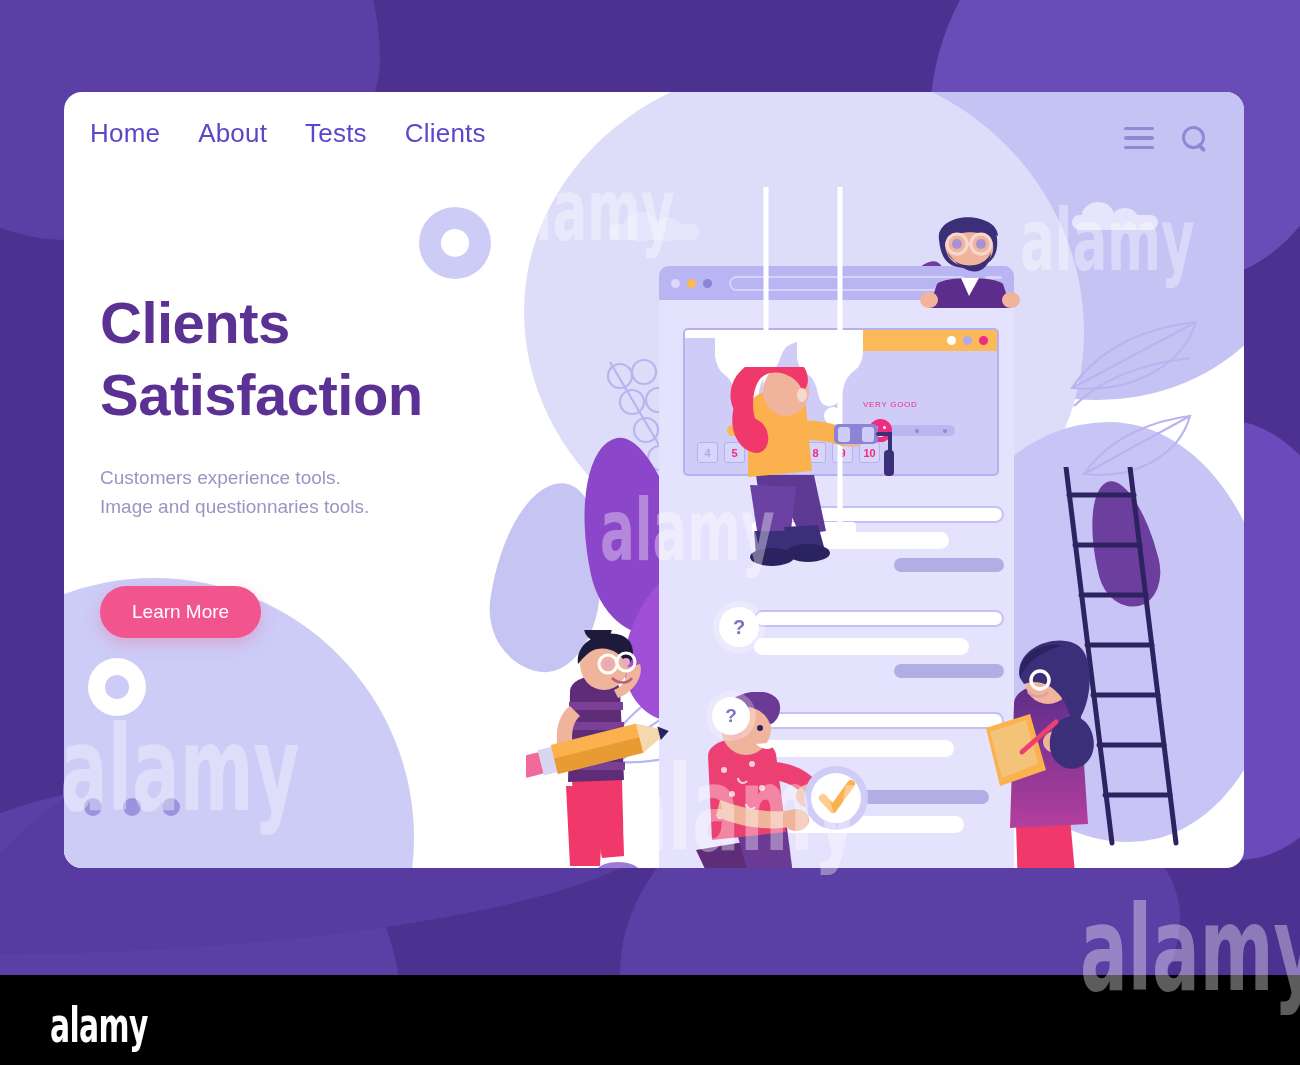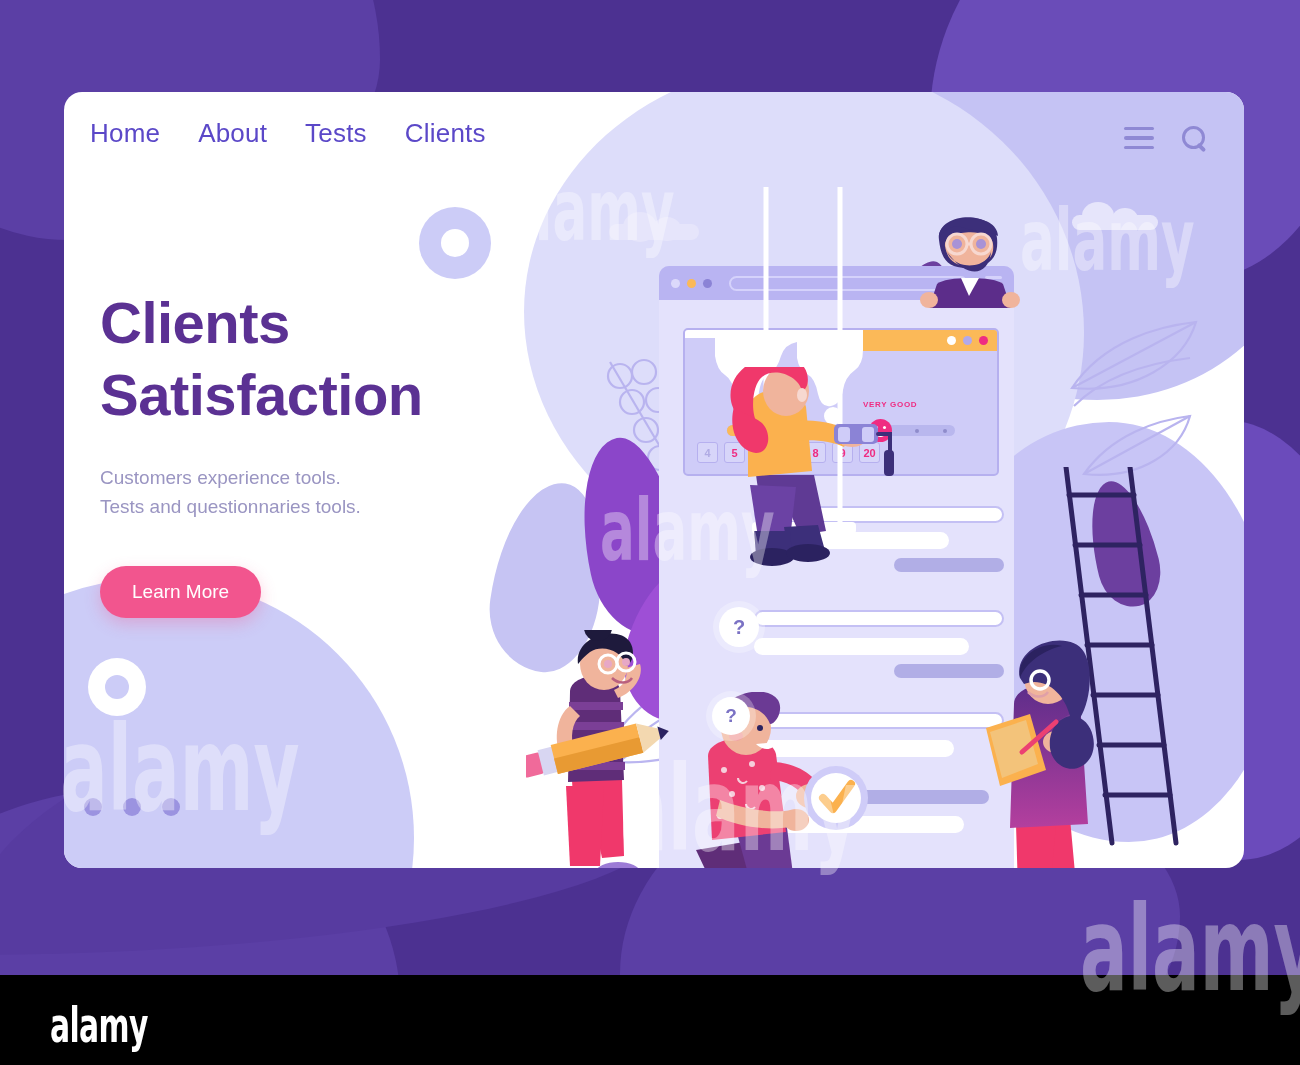--- a/index.html
+++ b/index.html
@@ -136,21 +136,21 @@
   
   .hero { position: absolute; left: 36px; top: 195px; z-index: 30; }
   .hero h1 {
     font-size: 58px; line-height: 1.24; color: #5b3193; font-weight: 700;
     letter-spacing: -.5px;
   }
   .hero p {
     margin-top: 32px; font-size: 19px; line-height: 1.55; color: #9a95c2;
   }
   .cta {
-    margin-top: 44px; display: inline-block;
+    margin-top: 64px; display: inline-block;
     background: #f2558e; color: #fff;
     font-size: 19px; padding: 15px 32px; border-radius: 28px;
     border: none; cursor: pointer;
     box-shadow: 0 6px 16px rgba(242,85,142,.30);
   }
 
   
   .leaf { position: absolute; }
   .leaf-purple-1 {
     left: 520px; top: 345px; width: 96px; height: 200px;
@@ -255,21 +255,21 @@
   .smiley i {
     position: absolute; width: 3px; height: 3px; border-radius: 50%; background: #fff; top: 7px;
   }
   .smiley i.e1 { left: 6px; } .smiley i.e2 { right: 6px; }
   .smiley u {
     position: absolute; left: 6px; bottom: 5px; width: 11px; height: 5px;
     border-bottom: 2px solid #fff; border-radius: 0 0 11px 11px;
   }
   .very-good {
     position: absolute; left: 178px; top: 70px;
-    font-size: 8px; font-weight: 700; color: #ef2c82; letter-spacing: .7px;
+    font-size: 8px; font-weight: 400; color: #ef2c82; letter-spacing: .7px;
   }
 
   .num-row {
     position: absolute; left: 12px; bottom: 11px;
     display: flex; gap: 6px;
   }
   .num-row span {
     width: 21px; height: 21px; border: 1px solid #b6b0ef; border-radius: 3px;
     display: flex; align-items: center; justify-content: center;
     font-size: 11px; font-weight: 700; color: #ef2c82;
@@ -428,21 +428,21 @@
       </div>
 
       
       <div class="hero">
         <h1>
           <span>Clients</span><br>
           <span>Satisfaction</span>
         </h1>
         <p>
           <span>Customers experience tools.</span><br>
-          <span>Tests and questionnaries tools.</span>
+          <span>Image and questionnaries tools.</span>
         </p>
         <button class="cta">Learn More</button>
       </div>
 
       
       <svg class="ladder" width="140" height="380" viewBox="0 0 140 380">
         <g stroke="#2e2361" stroke-width="5" fill="none" stroke-linecap="round">
           <line x1="12" y1="0" x2="58" y2="376"></line>
           <line x1="76" y1="0" x2="122" y2="376"></line>
           <line x1="15" y1="28" x2="80" y2="28"></line>
@@ -500,21 +500,21 @@
             </div>
             <div class="very-good">VERY GOOD</div>
 
             <div class="num-row">
               <span class="dim">4</span>
               <span>5</span>
               <span>6</span>
               <span>7</span>
               <span>8</span>
               <span>9</span>
-              <span>20</span>
+              <span>10</span>
             </div>
           </div>
 
           <div class="ph lav" style="left:95px;  top:206px; width:250px; height:17px;"></div>
           <div class="ph white" style="left:95px;  top:232px; width:195px; height:17px;"></div>
           <div class="ph grey" style="left:235px; top:258px; width:110px; height:14px;"></div>
 
           <div class="ph lav" style="left:95px;  top:310px; width:250px; height:17px;"></div>
           <div class="ph white" style="left:95px;  top:338px; width:215px; height:17px;"></div>
           <div class="ph grey" style="left:235px; top:364px; width:110px; height:14px;"></div>

